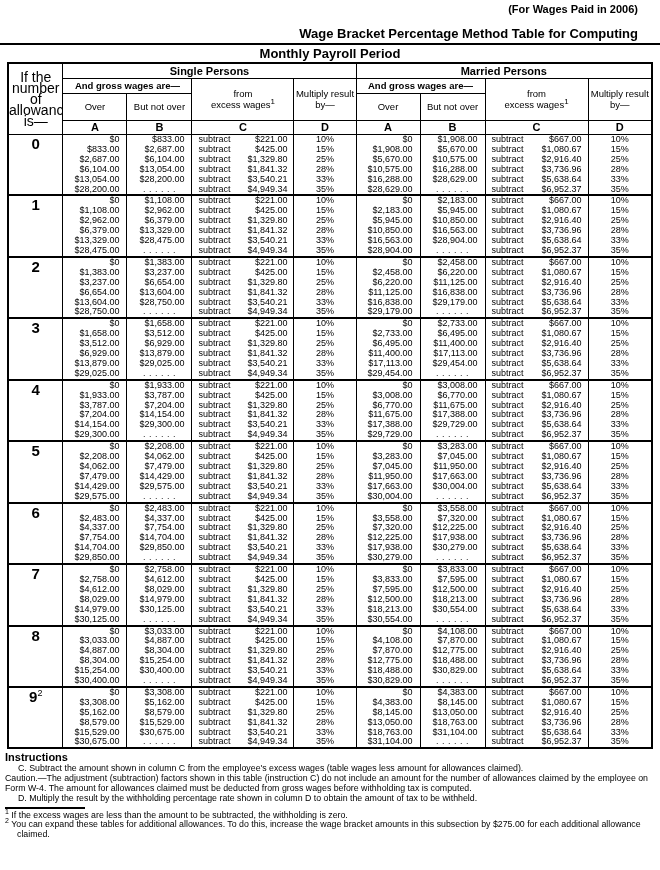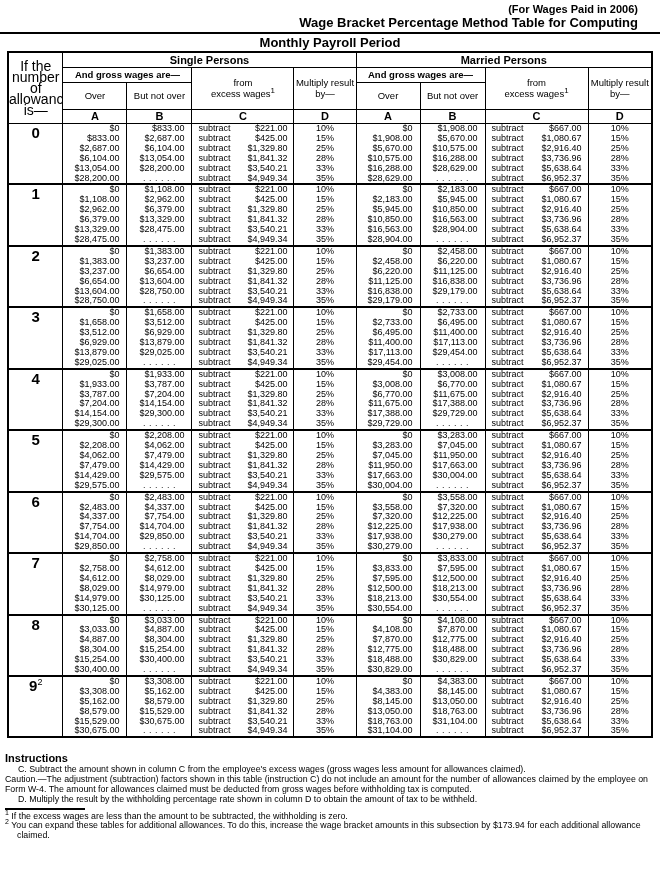--- a/index.html
+++ b/index.html
@@ -3,21 +3,21 @@
 <meta charset="utf-8">
 <style>
   html,body{margin:0;padding:0;}
   body{
     width:660px;height:870px;overflow:hidden;
     background:#fff;color:#000;
     font-family:"Liberation Sans","DejaVu Sans",sans-serif;
   }
   .top-header{padding:3px 22px 0 8px;text-align:right;}
   .corner-note{font-size:11px;font-weight:bold;line-height:12px;}
-  .title-line1{font-size:13px;font-weight:bold;line-height:15px;}
+  .title-line1{font-size:13px;font-weight:bold;line-height:15px;margin-top:11px;}
   .title-line2{font-size:16.5px;font-weight:bold;line-height:19px;}
   .full-rule{border-top:2px solid #000;margin:2px 0 0 0;}
   .period-title{text-align:center;font-size:13px;font-weight:bold;line-height:15px;padding:1px 0;}
 
   table.bracket{border-collapse:collapse;table-layout:fixed;width:644px;margin:0 auto;border:2px solid #000;}
   table.bracket th,table.bracket td{border:1px solid #000;padding:0;overflow:hidden;}
 
   thead th{font-weight:normal;font-size:9.5px;line-height:10.5px;text-align:center;vertical-align:middle;}
   th.allow-hdr{font-size:14px;line-height:11px;border-right:2px solid #000;}
   th.sec-name{font-weight:bold;font-size:11px;height:14px;}
@@ -30,21 +30,21 @@
   tr.block-row td{border-bottom:2px solid #000;vertical-align:top;}
   td.allow-cell{text-align:center;vertical-align:middle;font-weight:bold;font-size:15px;border-right:2px solid #000;}
   td.allow-cell sup{font-size:9px;font-weight:normal;}
   td.data-cell{padding:2px 0;}
   .num-line{font-size:9px;line-height:9.9px;text-align:right;padding-right:7px;white-space:nowrap;}
   .dots-line{text-align:center;padding-right:0;letter-spacing:0.5px;color:#222;}
   .c-line{display:flex;justify-content:space-between;font-size:9px;line-height:9.9px;padding:0 6px;white-space:nowrap;}
   .rate-line{font-size:9px;line-height:9.9px;text-align:center;white-space:nowrap;}
   sup{line-height:0;}
 
-  .instructions{padding:14px 5px 0 5px;}
+  .instructions{padding:2px 5px 0 5px;}
   .ins-heading{font-weight:bold;font-size:11px;line-height:13px;}
   .instructions p{margin:0;font-size:8.8px;line-height:9.8px;}
   .instructions p.indent{text-indent:13px;}
   .footnote-sep{width:80px;border-top:2px solid #000;margin:3px 0 2px 0;}
   .footnote{margin:0;font-size:8.8px;line-height:9.7px;padding-left:12px;text-indent:-12px;}
   .footnote sup{font-size:7px;}
 </style>
 </head>
 <body>
 
@@ -1133,19 +1133,19 @@
           <div class="rate-line">28%</div>
           <div class="rate-line">33%</div>
           <div class="rate-line">35%</div>
         </td>
       </tr>
     </tbody>
 </table>
 
 <div class="instructions">
   <div class="ins-heading">Instructions</div>
-  <p class="indent">C. Subtract the amount shown in column C from the employee's excess wages (gross wages less amount for allowances claimed).</p>
+  <p class="indent">C. Subtract the amount shown in column C from the employee's excess wages (table wages less amount for allowances claimed).</p>
   <p>Caution.—The adjustment (subtraction) factors shown in this table (instruction C) do not include an amount for the number of allowances claimed by the employee on Form W-4. The amount for allowances claimed must be deducted from gross wages before withholding tax is computed.</p>
   <p class="indent">D. Multiply the result by the withholding percentage rate shown in column D to obtain the amount of tax to be withheld.</p>
   <div class="footnote-sep"></div>
   <p class="footnote"><sup>1</sup> <span>If the excess wages are less than the amount to be subtracted, the withholding is zero.</span></p>
-  <p class="footnote"><sup>2</sup> <span>You can expand these tables for additional allowances. To do this, increase the wage bracket amounts in this subsection by $173.94 for each additional allowance claimed.</span></p>
+  <p class="footnote"><sup>2</sup> <span>You can expand these tables for additional allowances. To do this, increase the wage bracket amounts in this subsection by $275.00 for each additional allowance claimed.</span></p>
 </div>
 
 </body></html>

